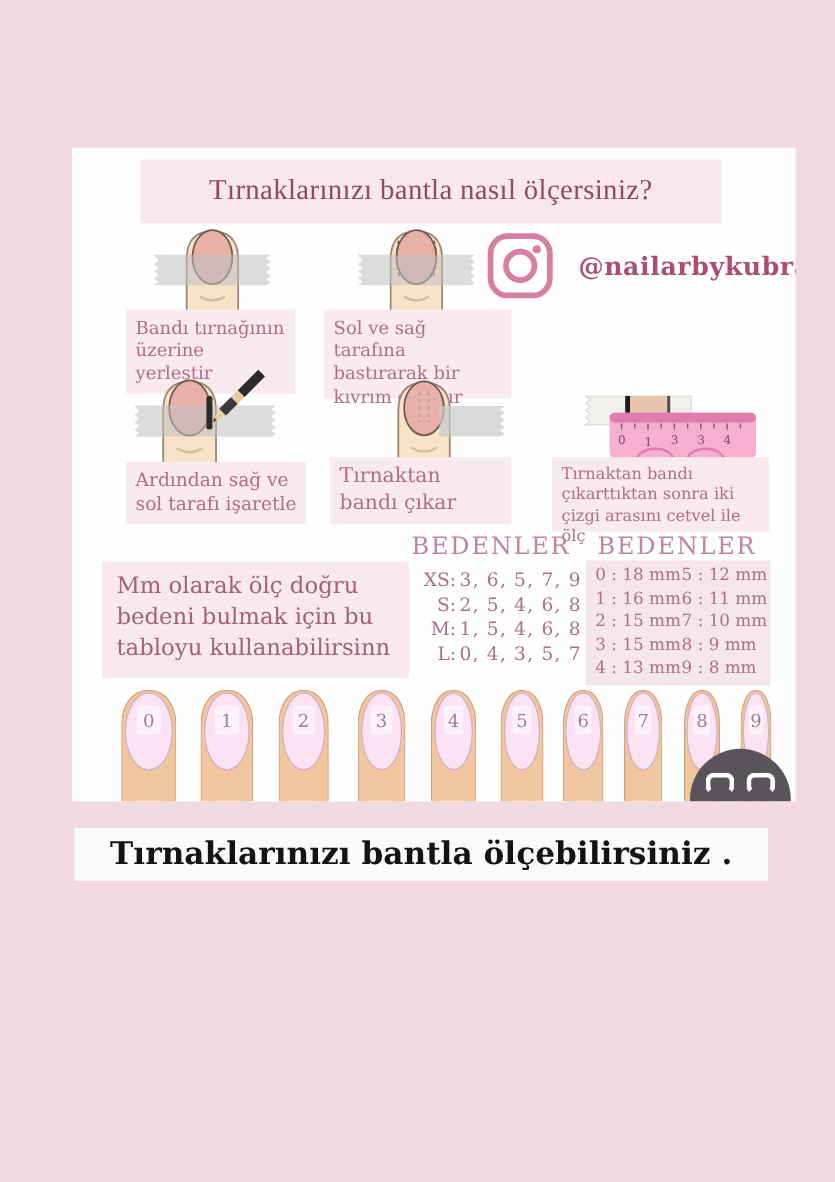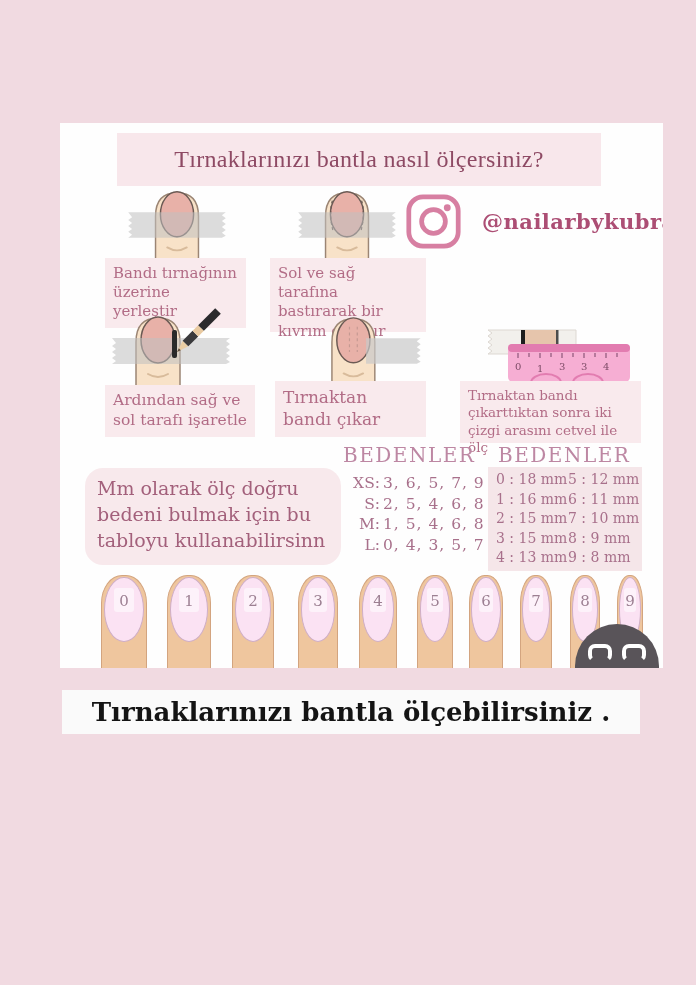--- a/index.html
+++ b/index.html
@@ -10,21 +10,21 @@
   .banner{position:absolute;left:57px;top:10px;width:484px;height:53px;background:#f8e7eb;
           display:flex;align-items:center;justify-content:center;font-family:Liberation Serif, serif;}
   .title{font-size:24px;color:#8e4a64;letter-spacing:.3px;white-space:nowrap;}
   .illus{position:absolute;}
   .steplabel{position:absolute;background:#f9eaed;color:#b26c86;font-size:15px;line-height:1.28;
              padding:6px 8px;box-sizing:border-box;}
   .ig-row{position:absolute;left:345px;top:70px;display:flex;align-items:center;gap:20px;}
   .handle{font-size:21px;font-weight:bold;color:#ac4e74;letter-spacing:.5px;}
   .bedenler{position:absolute;top:320px;font-size:20px;color:#bd87a3;letter-spacing:1.5px;}
   .notebox{position:absolute;left:25px;top:345px;width:256px;height:97px;background:#f8e9ec;
-           color:#a3607b;font-size:19px;line-height:1.36;padding:8px 6px 16px 12px;box-sizing:border-box;border-radius:18px;}
+           color:#a3607b;font-size:19px;line-height:1.36;padding:8px 6px 16px 12px;box-sizing:border-box;}
   .ltable{position:absolute;left:286px;top:350px;color:#a8708b;font-size:15.5px;line-height:20.5px;}
   .lrow{display:flex;}
   .lrow .lab{width:34px;text-align:right;}
   .lrow .val{margin-left:3px;letter-spacing:1px;}
   .mmbox{position:absolute;left:428px;top:344px;width:154px;height:104px;background:#f5e6e9;
          color:#a8708b;font-size:14px;line-height:19.5px;display:flex;padding:3px 0 0 8px;box-sizing:border-box;}
   .mmcol{width:72px;}
   .nail{position:absolute;top:452px;height:93px;}
   .finger{position:absolute;left:0;right:0;top:0;bottom:0;background:#efc69e;
           border:1px solid #d3a47f;border-bottom:none;border-radius:46% 46% 0 0/30% 30% 0 0;}

